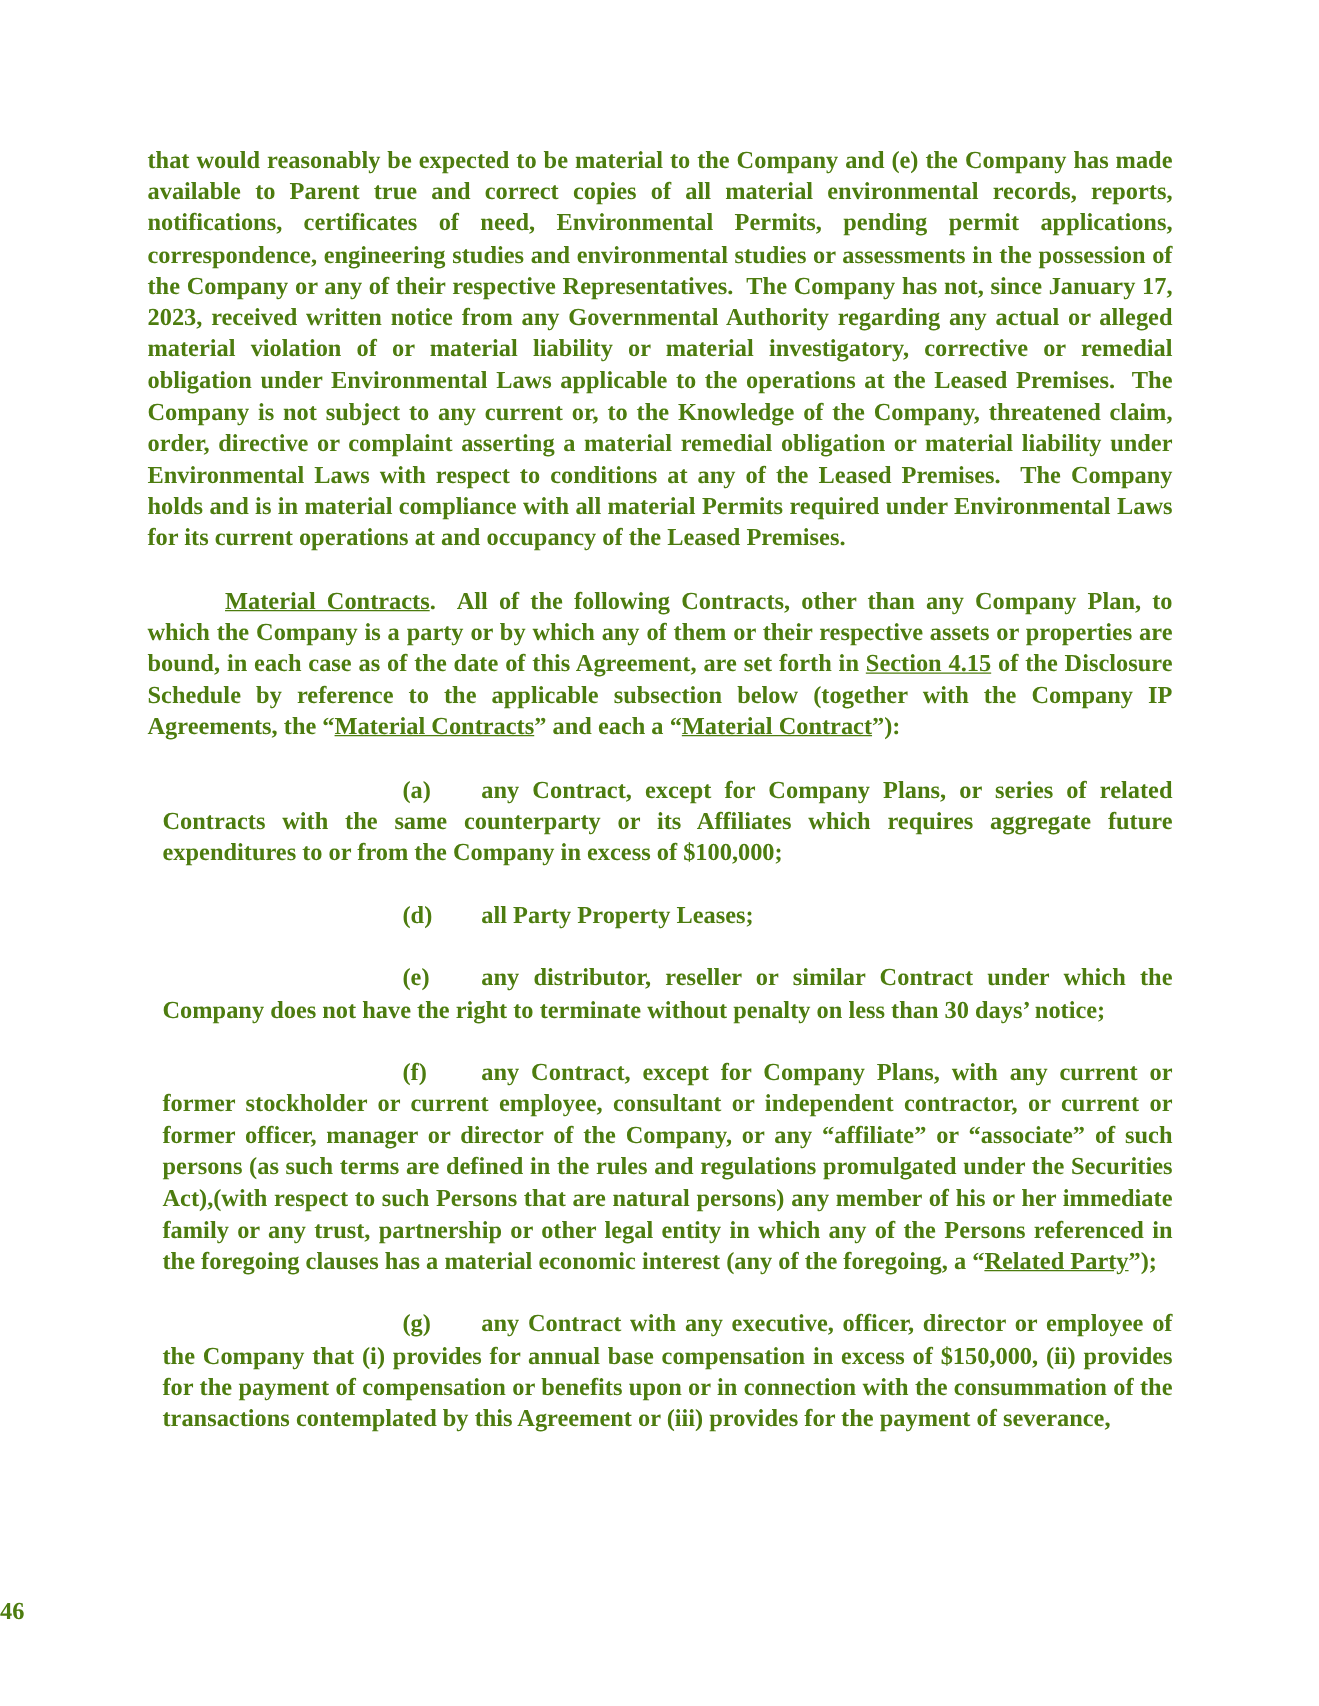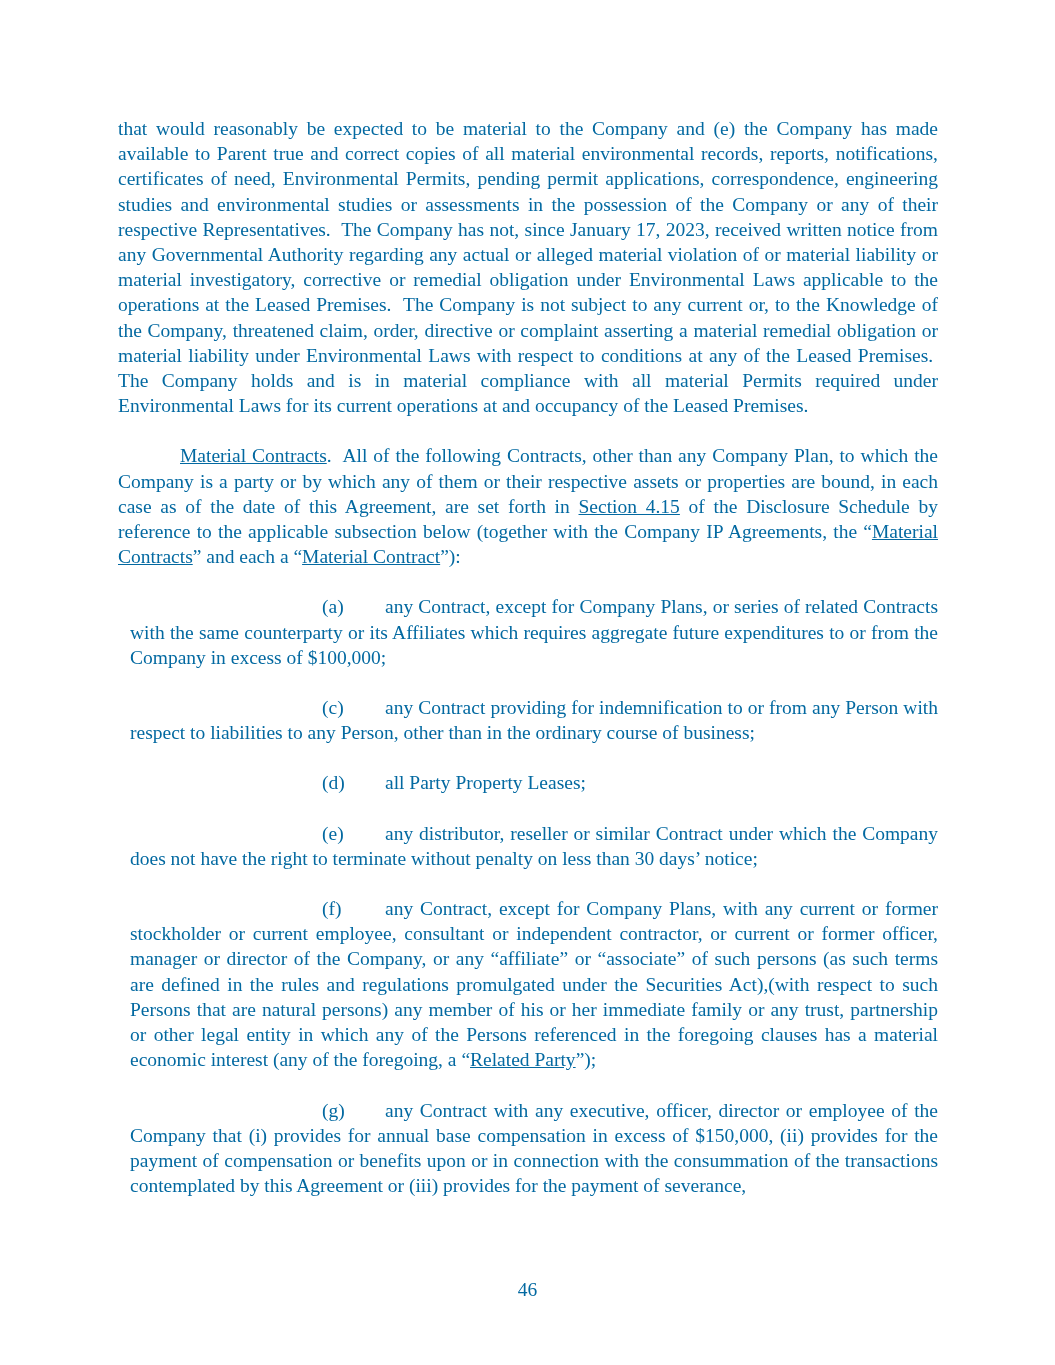--- a/index.html
+++ b/index.html
@@ -7,21 +7,22 @@
     padding: 0;
     background: #ffffff;
   }
   .page {
     position: relative;
     width: 1055px;
     height: 1365px;
     background: #ffffff;
     overflow: hidden;
     font-family: "Liberation Serif", serif;
-    color: #0369a1;
+    color: #4d7c0f;
+    font-weight: bold;
   }
   .content {
     position: absolute;
     left: 118px;
     top: 116px;
     width: 820px;
     font-size: 19.5px;
     line-height: 25.2px;
     text-align: justify;
   }
@@ -35,33 +36,32 @@
     display: inline-block;
     width: 63px;
     text-indent: 0;
   }
   .u { text-decoration: underline; }
   .page-number {
     position: absolute;
     top: 1277px;
     left: 0;
     width: 100%;
-    text-align: center;
+    text-align: left;
     font-size: 19.5px;
     line-height: 25px;
   }
 </style>
 </head>
 <body>
 
 <div class="page">
   <div class="content">
       <p class="para p-flush"><span>that would reasonably be expected to be material to the Company and (e) the Company has made available to Parent true and correct copies of all material environmental records, reports, notifications, certificates of need, Environmental Permits, pending permit applications, correspondence, engineering studies and environmental studies or assessments in the possession of the Company or any of their respective Representatives.&nbsp; The Company has not, since January 17, 2023, received written notice from any Governmental Authority regarding any actual or alleged material violation of or material liability or material investigatory, corrective or remedial obligation under Environmental Laws applicable to the operations at the Leased Premises.&nbsp; The Company is not subject to any current or, to the Knowledge of the Company, threatened claim, order, directive or complaint asserting a material remedial obligation or material liability under Environmental Laws with respect to conditions at any of the Leased Premises.&nbsp; The Company holds and is in material compliance with all material Permits required under Environmental Laws for its current operations at and occupancy of the Leased Premises.</span></p>
       <p class="para p-indent"><span class="u">Material Contracts</span><span>.&nbsp; All of the following Contracts, other than any Company Plan, to which the Company is a party or by which any of them or their respective assets or properties are bound, in each case as of the date of this Agreement, are set forth in </span><span class="u">Section 4.15</span><span> of the Disclosure Schedule by reference to the applicable subsection below (together with the Company IP Agreements, the “</span><span class="u">Material Contracts</span><span>” and each a “</span><span class="u">Material Contract</span><span>”):</span></p>
       <p class="para p-clause"><span class="clause-label">(a)</span><span>any Contract, except for Company Plans, or series of related Contracts with the same counterparty or its Affiliates which requires aggregate future expenditures to or from the Company in excess of $100,000;</span></p>
-      <p class="para p-clause"><span class="clause-label">(c)</span><span>any Contract providing for indemnification to or from any Person with respect to liabilities to any Person, other than in the ordinary course of business;</span></p>
       <p class="para p-clause"><span class="clause-label">(d)</span><span>all Party Property Leases;</span></p>
       <p class="para p-clause"><span class="clause-label">(e)</span><span>any distributor, reseller or similar Contract under which the Company does not have the right to terminate without penalty on less than 30 days’ notice;</span></p>
       <p class="para p-clause"><span class="clause-label">(f)</span><span>any Contract, except for Company Plans, with any current or former stockholder or current employee, consultant or independent contractor, or current or former officer, manager or director of the Company, or any “affiliate” or “associate” of such persons (as such terms are defined in the rules and regulations promulgated under the Securities Act),(with respect to such Persons that are natural persons) any member of his or her immediate family or any trust, partnership or other legal entity in which any of the Persons referenced in the foregoing clauses has a material economic interest (any of the foregoing, a “</span><span class="u">Related Party</span><span>”);</span></p>
       <p class="para p-clause"><span class="clause-label">(g)</span><span>any Contract with any executive, officer, director or employee of the Company that (i) provides for annual base compensation in excess of $150,000, (ii) provides for the payment of compensation or benefits upon or in connection with the consummation of the transactions contemplated by this Agreement or (iii) provides for the payment of severance,</span></p>
     </div>
   <div class="page-number">46</div>
 </div>
 
 </body></html>

